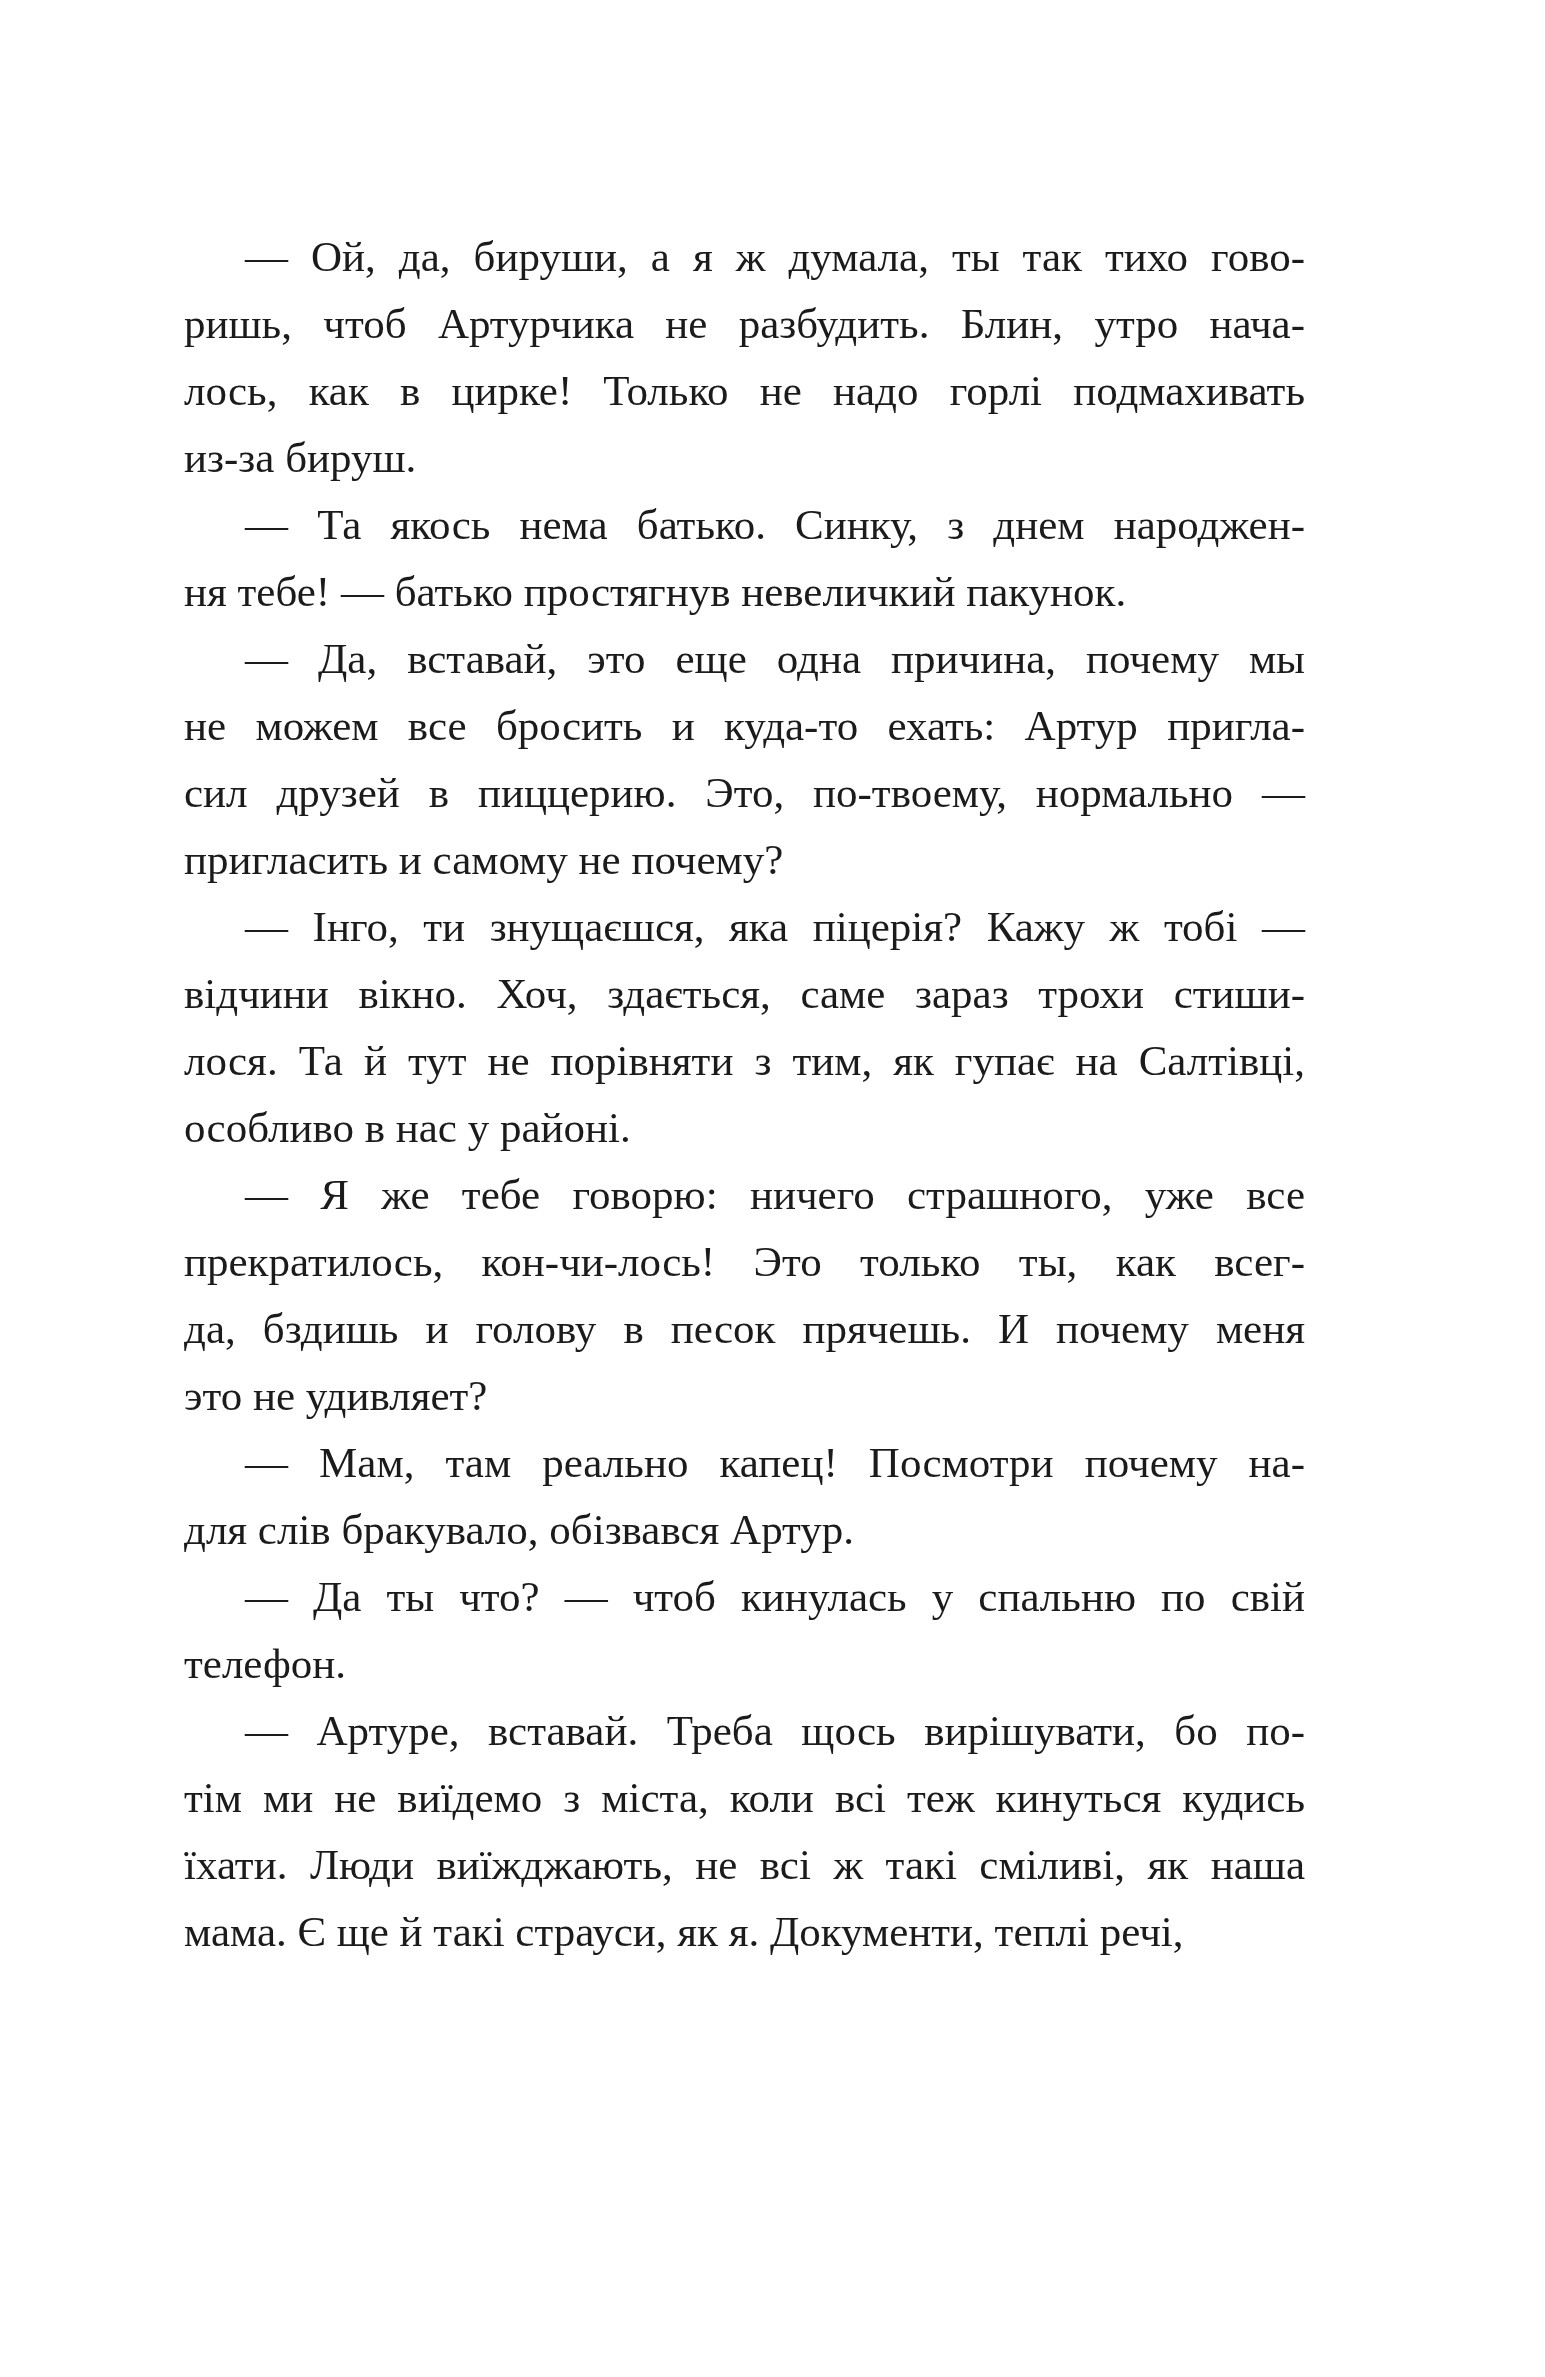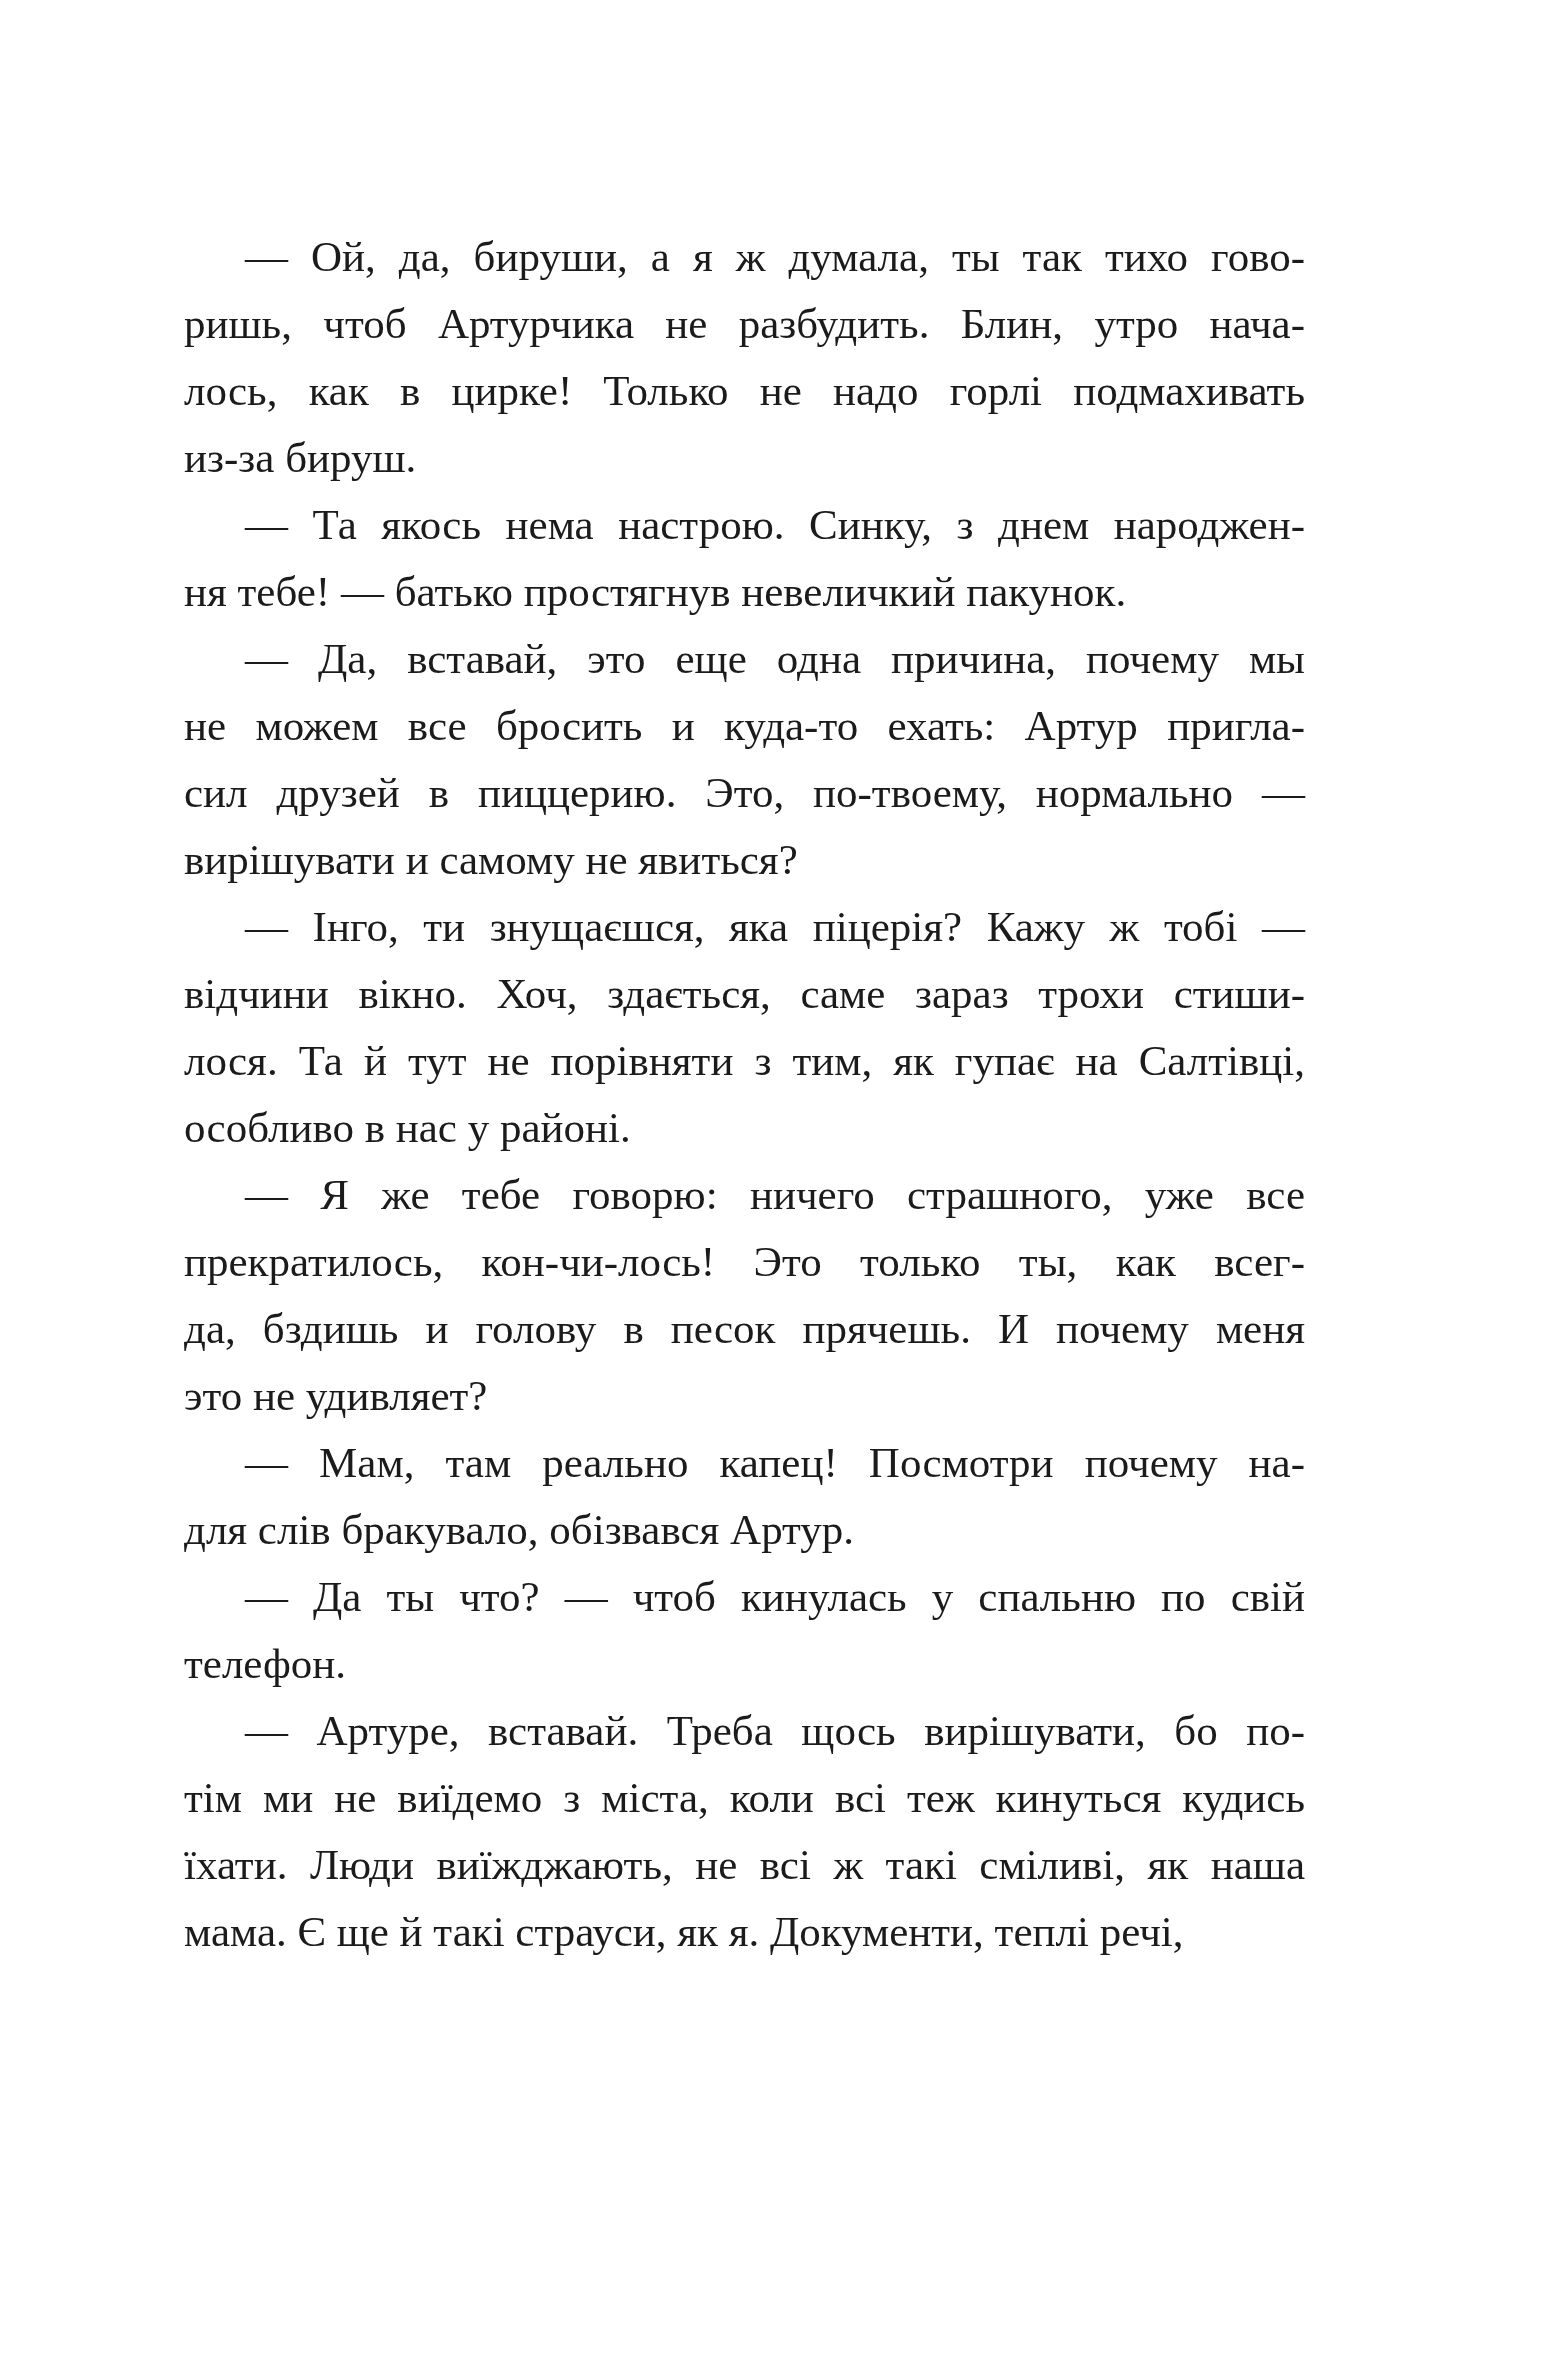--- a/index.html
+++ b/index.html
@@ -57,26 +57,26 @@
 </style>
 </head>
 <body>
 
 <div class="page">
   <div class="text-block">
       <div class="line para-start">— Ой, да, бируши, а я ж думала, ты так тихо гово-</div>
       <div class="line">ришь, чтоб Артурчика не разбудить. Блин, утро нача-</div>
       <div class="line">лось, как в цирке! Только не надо горлі подмахивать</div>
       <div class="line para-end">из-за бируш.</div>
-      <div class="line para-start">— Та якось нема настрою. Синку, з днем народжен-</div>
+      <div class="line para-start">— Та якось нема батько. Синку, з днем народжен-</div>
       <div class="line para-end">ня тебе! — батько простягнув невеличкий пакунок.</div>
       <div class="line para-start">— Да, вставай, это еще одна причина, почему мы</div>
       <div class="line">не можем все бросить и куда-то ехать: Артур пригла-</div>
       <div class="line">сил друзей в пиццерию. Это, по-твоему, нормально —</div>
-      <div class="line para-end">вирішувати и самому не явиться?</div>
+      <div class="line para-end">пригласить и самому не почему?</div>
       <div class="line para-start">— Інго, ти знущаєшся, яка піцерія? Кажу ж тобі —</div>
       <div class="line">відчини вікно. Хоч, здається, саме зараз трохи стиши-</div>
       <div class="line">лося. Та й тут не порівняти з тим, як гупає на Салтівці,</div>
       <div class="line para-end">особливо в нас у районі.</div>
       <div class="line para-start">— Я же тебе говорю: ничего страшного, уже все</div>
       <div class="line">прекратилось, кон-чи-лось! Это только ты, как всег-</div>
       <div class="line">да, бздишь и голову в песок прячешь. И почему меня</div>
       <div class="line para-end">это не удивляет?</div>
       <div class="line para-start">— Мам, там реально капец! Посмотри почему на-</div>
       <div class="line para-end">для слів бракувало, обізвався Артур.</div>

